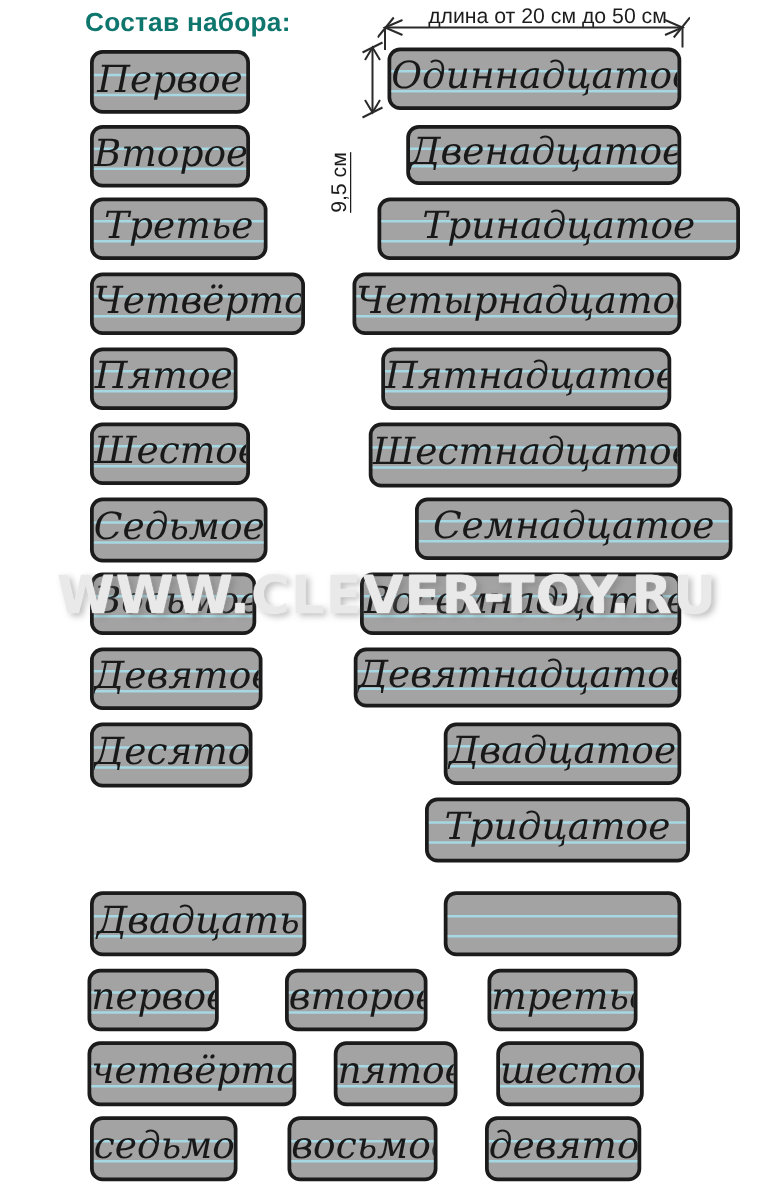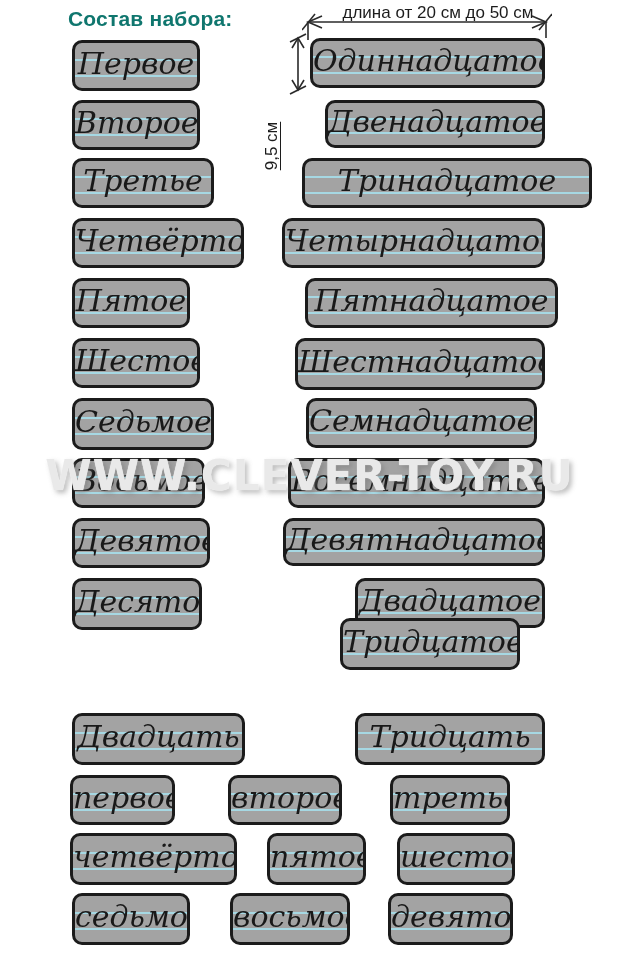--- a/index.html
+++ b/index.html
@@ -169,64 +169,63 @@
       <div class="card" style="left: 302px; top: 158px; width: 290px; height: 50px;">
         <div class="rule rule-top"></div>
         <div class="rule rule-bottom"></div>
         <span class="word">Тринадцатое</span>
       </div>
       <div class="card" style="left: 282px; top: 218px; width: 263px; height: 50px;">
         <div class="rule rule-top"></div>
         <div class="rule rule-bottom"></div>
         <span class="word">Четырнадцатое</span>
       </div>
-      <div class="card" style="left: 305px; top: 278px; width: 253px; height: 50px; padding-left: 36px;">
+      <div class="card" style="left: 305px; top: 278px; width: 232px; height: 50px; padding-left: 36px;">
         <div class="rule rule-top"></div>
         <div class="rule rule-bottom"></div>
         <span class="word">Пятнадцатое</span>
       </div>
       <div class="card" style="left: 295px; top: 338px; width: 250px; height: 52px;">
         <div class="rule rule-top"></div>
         <div class="rule rule-bottom"></div>
         <span class="word">Шестнадцатое</span>
       </div>
-      <div class="card" style="left: 306px; top: 398px; width: 231px; height: 50px;">
+      <div class="card" style="left: 332px; top: 398px; width: 254px; height: 50px;">
         <div class="rule rule-top"></div>
         <div class="rule rule-bottom"></div>
         <span class="word">Семнадцатое</span>
       </div>
       <div class="card" style="left: 288px; top: 458px; width: 257px; height: 50px;">
         <div class="rule rule-top"></div>
         <div class="rule rule-bottom"></div>
         <span class="word">Восемнадцатое</span>
       </div>
       <div class="card" style="left: 283px; top: 518px; width: 262px; height: 48px;">
         <div class="rule rule-top"></div>
         <div class="rule rule-bottom"></div>
         <span class="word">Девятнадцатое</span>
       </div>
       <div class="card" style="left: 355px; top: 578px; width: 190px; height: 50px; padding-left: 10px;">
         <div class="rule rule-top"></div>
         <div class="rule rule-bottom"></div>
         <span class="word">Двадцатое</span>
       </div>
-      <div class="card" style="left: 340px; top: 618px; width: 180px; height: 52px;">
+      <div class="card" style="left: 340px; top: 638px; width: 212px; height: 52px;">
         <div class="rule rule-top"></div>
         <div class="rule rule-bottom"></div>
         <span class="word">Тридцатое</span>
       </div>
       <div class="card" style="left: 72px; top: 713px; width: 173px; height: 52px;">
         <div class="rule rule-top"></div>
         <div class="rule rule-bottom"></div>
         <span class="word">Двадцать</span>
       </div>
       <div class="card" style="left: 355px; top: 713px; width: 190px; height: 52px;">
         <div class="rule rule-top"></div>
         <div class="rule rule-bottom"></div>
-        <span class="word">Тридцать</span>
       </div>
       <div class="card" style="left: 70px; top: 775px; width: 105px; height: 50px;">
         <div class="rule rule-top"></div>
         <div class="rule rule-bottom"></div>
         <span class="word">первое</span>
       </div>
       <div class="card" style="left: 228px; top: 775px; width: 114px; height: 50px;">
         <div class="rule rule-top"></div>
         <div class="rule rule-bottom"></div>
         <span class="word">второе</span>

